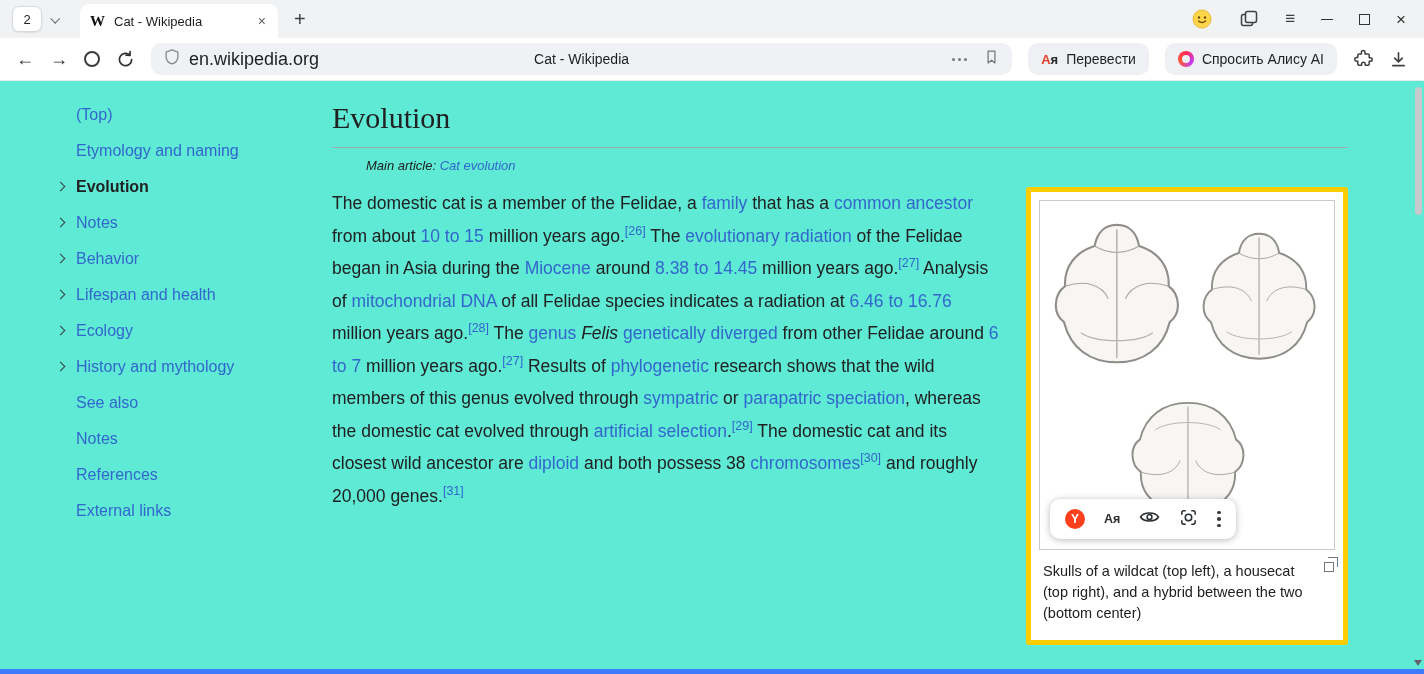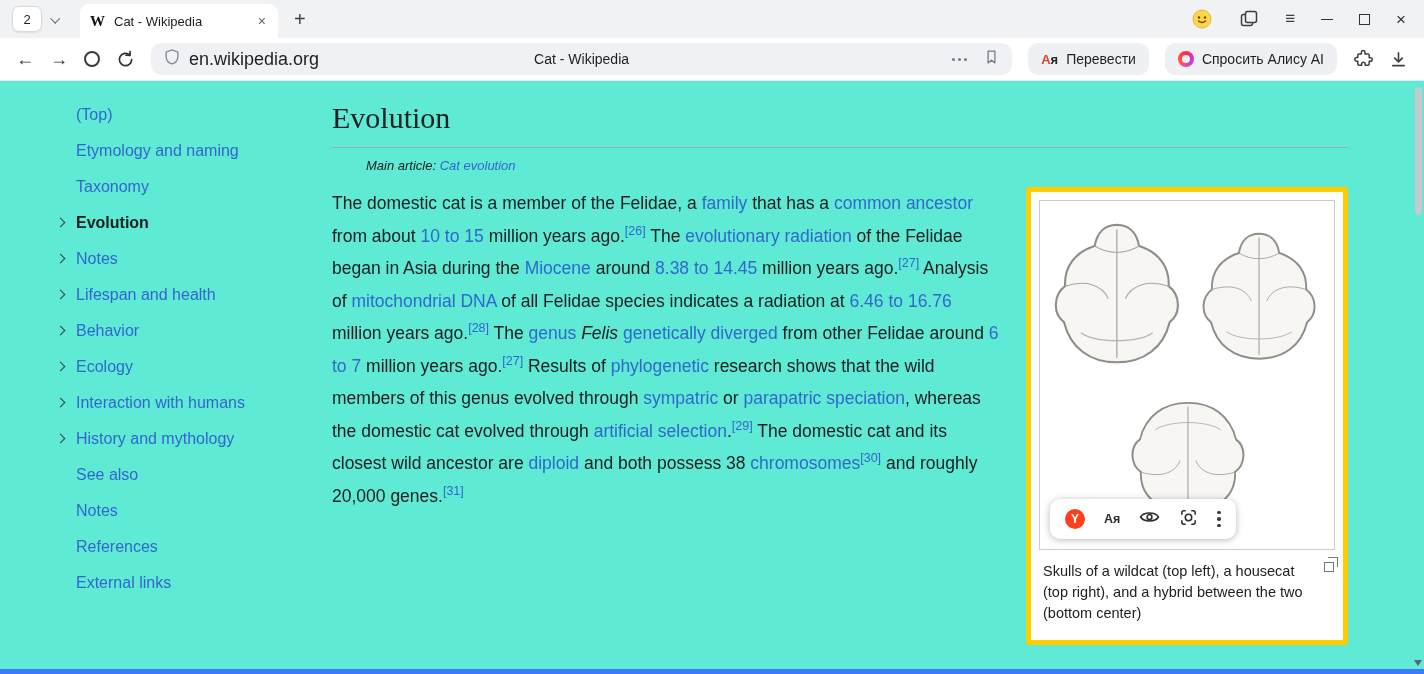--- a/index.html
+++ b/index.html
@@ -178,27 +178,25 @@
           <path d="M4 16.5 h12" stroke="#3c4043" stroke-width="1.7" stroke-linecap="round"></path>
         </svg>
     </span>
   </div>
 
   <div class="content">
 
     <nav class="toc" id="toc-list">
         <div class="toc-item"><span>(Top)</span></div>
         <div class="toc-item"><span>Etymology and naming</span></div>
-        <div class="toc-item"><span>Taxonomy</span></div>
         <div class="toc-item active"><span class="toc-chev"></span><span>Evolution</span></div>
         <div class="toc-item"><span class="toc-chev"></span><span>Notes</span></div>
+        <div class="toc-item"><span class="toc-chev"></span><span>Behavior</span></div>
         <div class="toc-item"><span class="toc-chev"></span><span>Lifespan and health</span></div>
-        <div class="toc-item"><span class="toc-chev"></span><span>Behavior</span></div>
         <div class="toc-item"><span class="toc-chev"></span><span>Ecology</span></div>
-        <div class="toc-item"><span class="toc-chev"></span><span>Interaction with humans</span></div>
         <div class="toc-item"><span class="toc-chev"></span><span>History and mythology</span></div>
         <div class="toc-item"><span>See also</span></div>
         <div class="toc-item"><span>Notes</span></div>
         <div class="toc-item"><span>References</span></div>
         <div class="toc-item"><span>External links</span></div>
       </nav>
 
     <div class="main">
       <h1 class="article-heading">Evolution</h1>
       <div class="hatnote">

